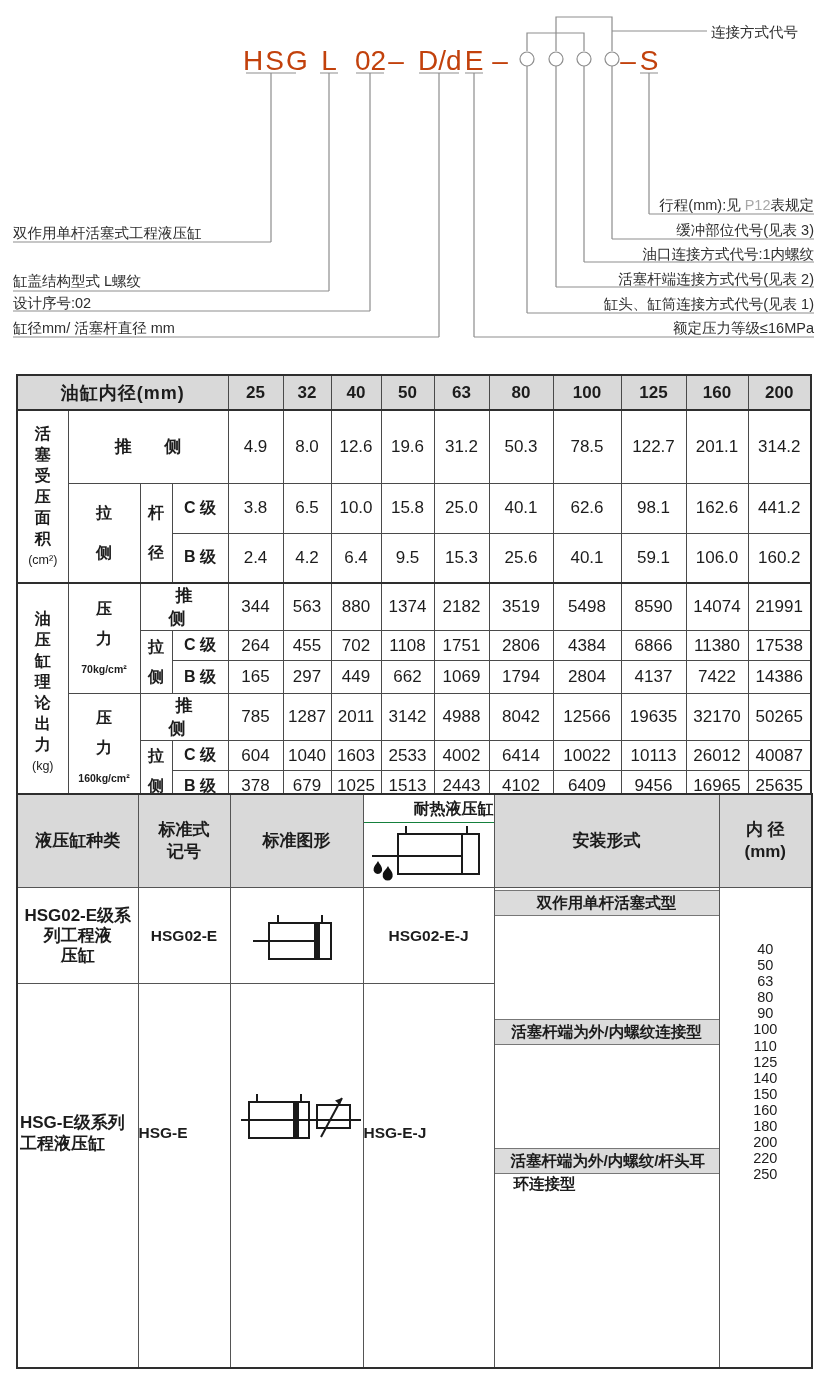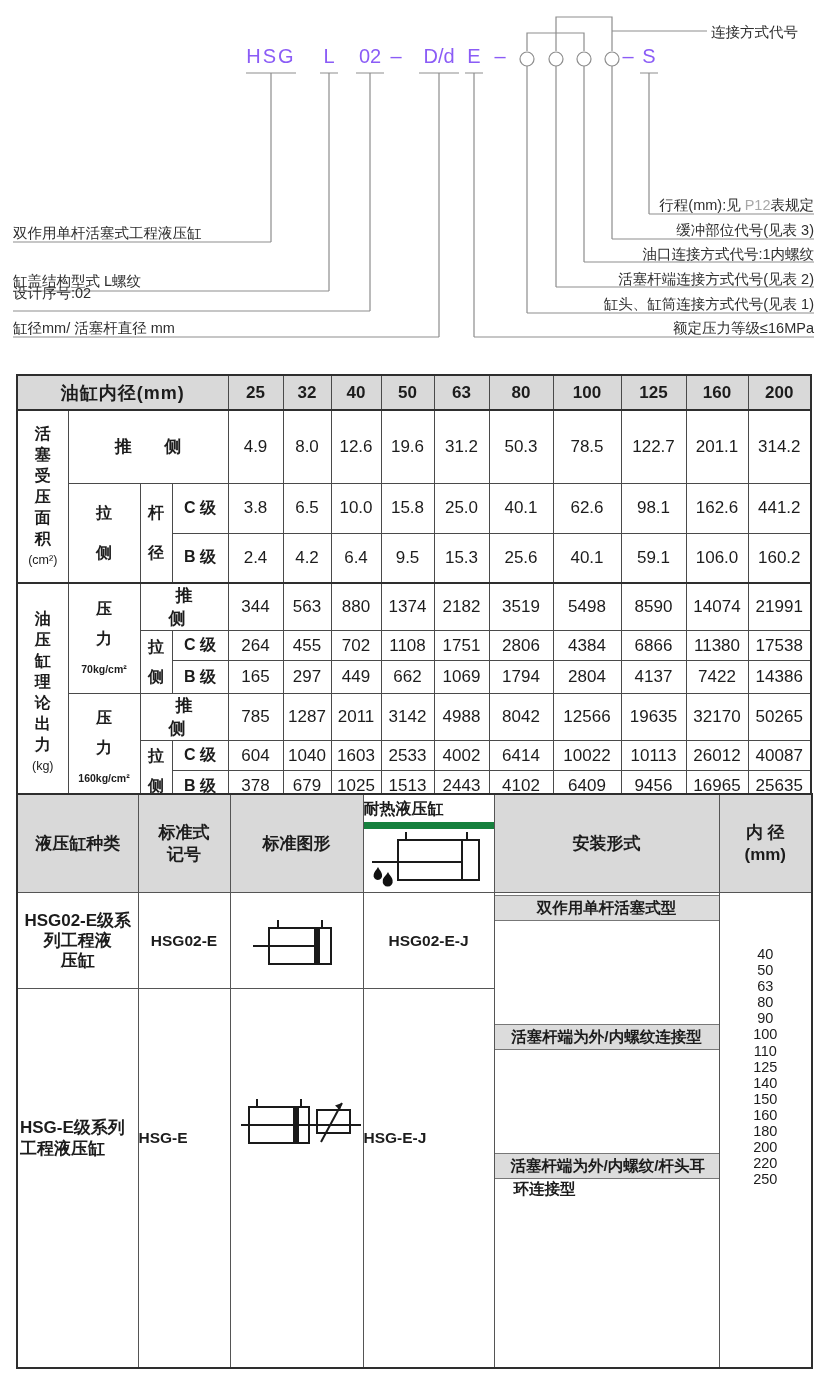--- a/index.html
+++ b/index.html
@@ -1,21 +1,21 @@
 <!DOCTYPE html>
 <html><head>
 <meta charset="utf-8">
 <style>
   html,body{margin:0;padding:0;background:#fff;}
   .page{position:relative;width:828px;height:1390px;background:#fff;overflow:hidden;
         font-family:"Liberation Sans","DejaVu Sans",sans-serif;color:#1c1c1c;}
   
   .model{position:absolute;left:0;top:0;width:828px;height:368px;}
   .model svg{position:absolute;left:0;top:0;}
-  .seg{position:absolute;top:45px;height:24px;font-size:20px;color:#8b5cf6;
+  .seg{position:absolute;top:45px;height:24px;font-size:28px;color:#c2410c;
        text-align:center;white-space:nowrap;}
   .seg-hsg{left:243px;width:56px;letter-spacing:2px;}
   .seg-l{left:319px;width:20px;}
   .seg-02{left:355px;width:30px;}
   .seg-d1{left:388px;width:16px;}
   .seg-dd{left:418px;width:42px;}
   .seg-e{left:464px;width:20px;}
   .seg-d2{left:492px;width:16px;}
   .seg-d3{left:620px;width:16px;}
   .seg-s{left:639px;width:20px;}
@@ -42,22 +42,22 @@
   .spec .sp3{line-height:30px;}
   .spec .vpsub{display:block;font-size:10.5px;font-weight:bold;}
   .spec .push{letter-spacing:14px;text-indent:14px;font-weight:bold;font-size:17px;}
   .spec .grade{font-size:16px;font-weight:bold;}
   .spec .num{font-size:17px;}
   
   .types{position:absolute;left:16px;top:793px;width:795px;height:576px;border:2px solid #2e2e2e;}
   .types td{border:1px solid #555;vertical-align:middle;text-align:center;background:#fff;}
   .types .hd{background:#d9d9d9;font-size:17px;font-weight:bold;height:92px;line-height:22px;}
   .types .heatcell{background:#fff;vertical-align:top;}
-  .heatband{height:27px;line-height:27px;border-bottom:7px solid #15803d;
-            font-size:16px;font-weight:bold;text-align:left;}
+  .heatband{height:27px;line-height:27px;border-bottom:1px solid #15803d;
+            font-size:16px;font-weight:bold;text-align:right;}
   .heatfig{height:63px;position:relative;}
   .types .name{font-size:17px;font-weight:bold;line-height:20px;}
   .types .code{font-size:15.5px;font-weight:bold;}
   .types .row1 td{height:95px;}
   .types .row2 td{vertical-align:top;text-align:left;}
   .types .name2{font-size:17px;font-weight:bold;line-height:21px;padding:128px 0 0 2px;}
   .types .code2{text-align:center;padding-top:140px;}
   .types .fig2{padding:106px 0 0 10px;}
   .mountcell{position:relative;padding:0;}
   .band{position:absolute;left:0;right:0;height:24px;line-height:24px;background:#dcdcdc;
@@ -107,21 +107,21 @@
     <span class="seg seg-dd">D/d</span>
     <span class="seg seg-e">E</span>
     <span class="seg seg-d2">–</span>
     <span class="seg seg-d3">–</span>
     <span class="seg seg-s">S</span>
 
     <div class="conn-label">连接方式代号</div>
 
     <div class="call left" style="top:224px">双作用单杆活塞式工程液压缸</div>
     <div class="call left" style="top:272px">缸盖结构型式 L螺纹</div>
-    <div class="call left" style="top:284px">设计序号:02</div>
+    <div class="call left" style="top:294px">设计序号:02</div>
     <div class="call left" style="top:319px">缸径mm/ 活塞杆直径 mm</div>
 
     <div class="call right" style="top:196px"><span>行程(mm):见 </span><span class="muted">P12</span><span>表规定</span></div>
     <div class="call right" style="top:221px">缓冲部位代号(见表 3)</div>
     <div class="call right" style="top:245px">油口连接方式代号:1内螺纹</div>
     <div class="call right" style="top:270px">活塞杆端连接方式代号(见表 2)</div>
     <div class="call right" style="top:295px">缸头、缸筒连接方式代号(见表 1)</div>
     <div class="call right" style="top:319px">额定压力等级≤16MPa</div>
   </div>
 

